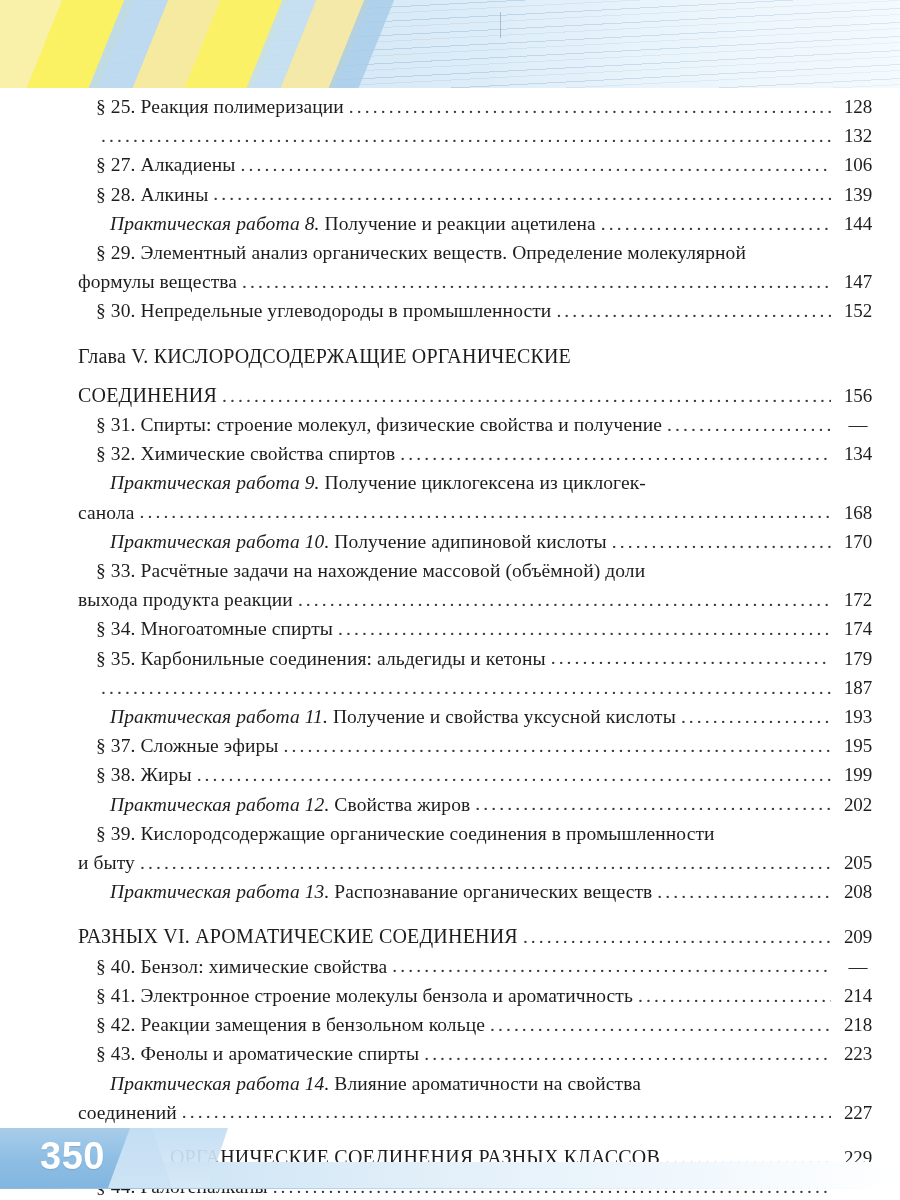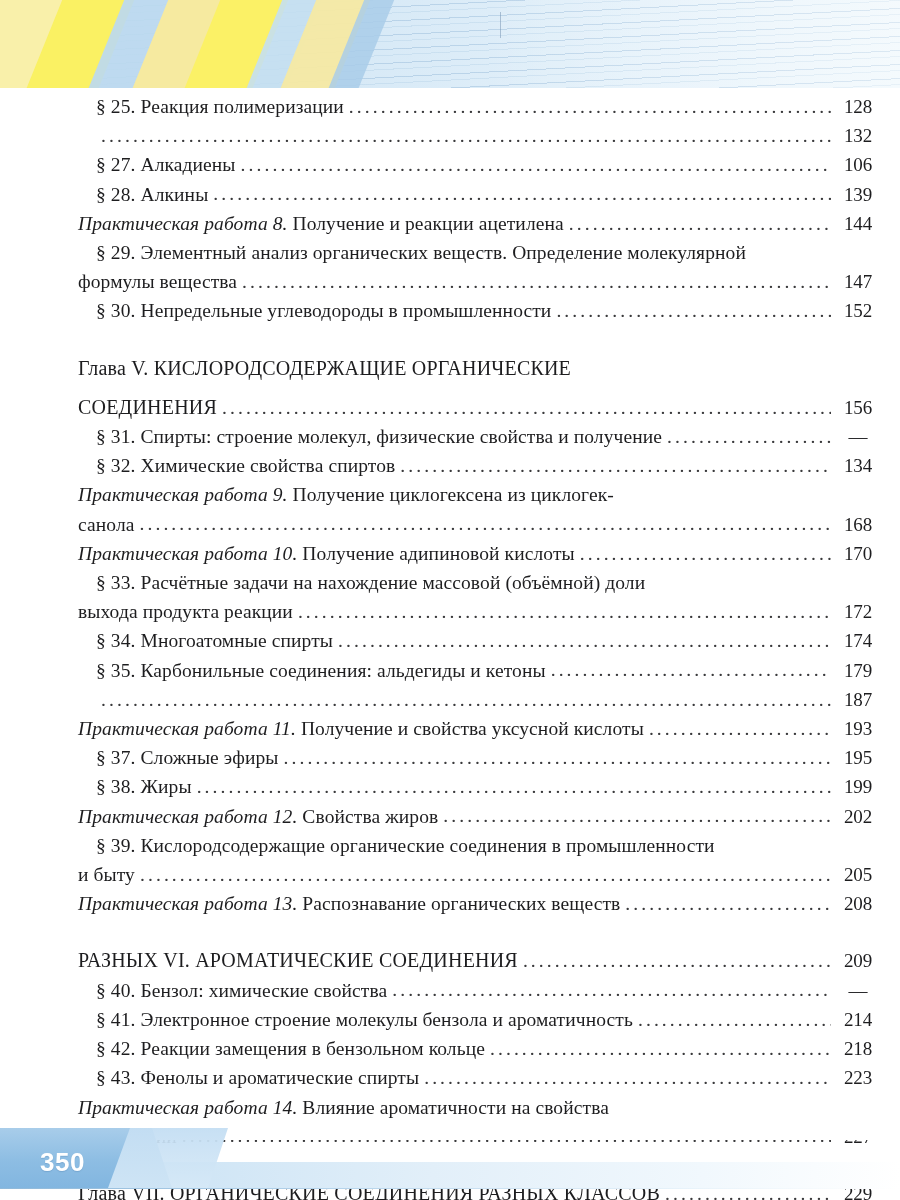--- a/index.html
+++ b/index.html
@@ -118,22 +118,22 @@
   .row.nolead .pageno { }
 
   .indent-para  { padding-left: 18px; }   
   .indent-flush { padding-left: 0; }      
 
   .chapter .label {
     font-size: 20px;
     letter-spacing: 0.2px;
   }
   .chapter { margin-top: 10px; }
-  .gap-before { margin-top: 28px; }
-  .pw-title { font-style: italic; }
+  .gap-before { margin-top: 16px; }
+  .pw-title { font-style: italic; margin-left: 32px; }
 
   
   .footer {
     position: absolute;
     left: 0; bottom: 0;
     width: 900px;
     height: 72px;
     overflow: hidden;
   }
   .footer-band {
@@ -160,21 +160,21 @@
     left: 108px; bottom: 12px;
     width: 120px; height: 60px;
     background: linear-gradient(180deg, rgba(196,222,243,0.95) 0%, rgba(214,233,247,0.9) 100%);
     clip-path: polygon(22px 0, 120px 0, 100px 100%, 0 100%);
   }
   .page-number {
     position: absolute;
     left: 40px; bottom: 22px;
     font-family: "Liberation Sans", sans-serif;
     font-weight: bold;
-    font-size: 26px;
+    font-size: 38px;
     color: #ffffff;
     letter-spacing: 0.5px;
     z-index: 4;
     text-shadow: 0 1px 1px rgba(80,130,175,0.35);
   }
   .footer-white-top {
     position: absolute;
     left: 0; top: 0; width: 900px; height: 12px;
     background: #ffffff;
   }

